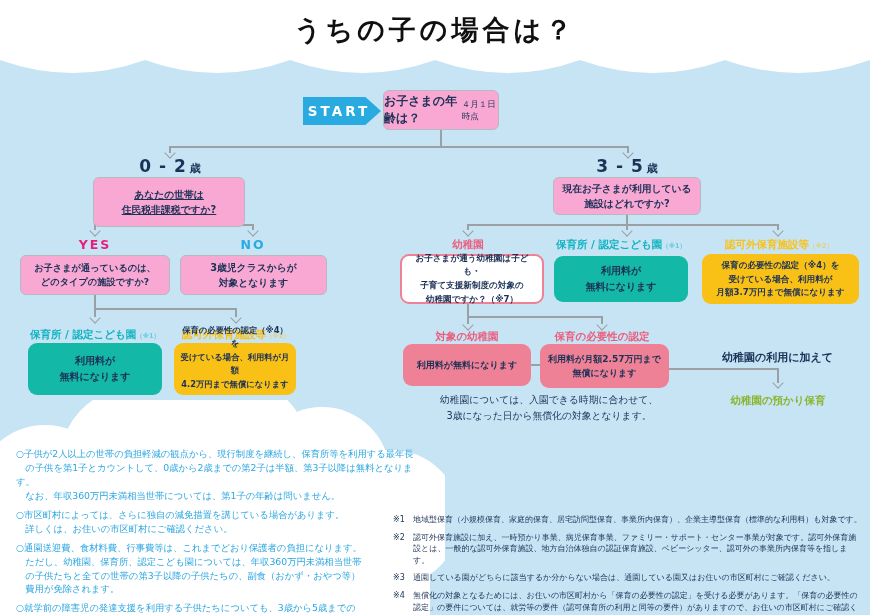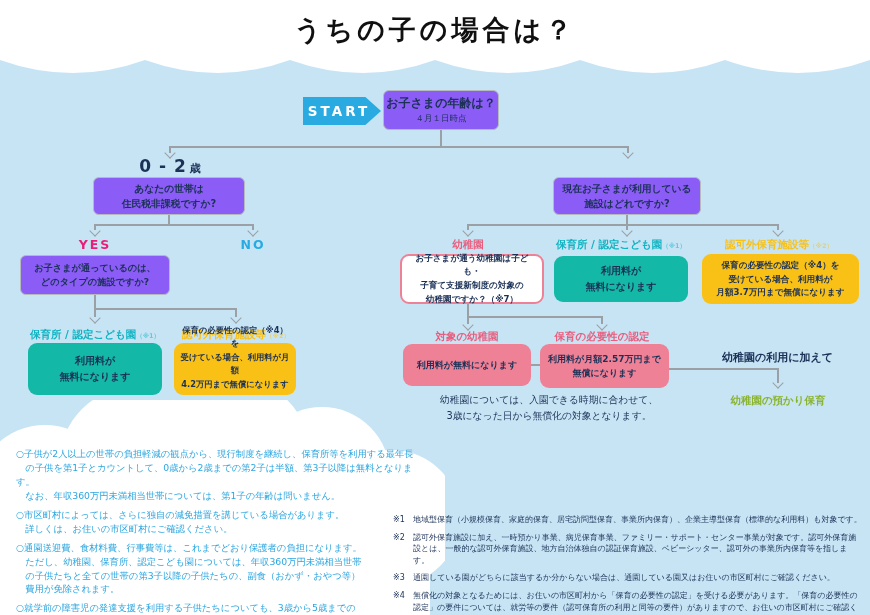--- a/index.html
+++ b/index.html
@@ -13,22 +13,22 @@
   .abs{position:absolute;}
   .ctr{text-align:center;}
   
   .page-title{left:0;right:0;top:12px;text-align:center;font-size:27px;font-weight:bold;
     letter-spacing:4px;color:#101010;z-index:3;}
   
   .start-btn{left:303px;top:97px;width:78px;height:28px;background:#29abe2;color:#fff;
     font-weight:bold;font-size:13.5px;letter-spacing:3px;display:flex;align-items:center;
     justify-content:center;padding-right:6px;box-sizing:border-box;
     clip-path:polygon(0 0,80% 0,100% 50%,80% 100%,0 100%);z-index:2;}
-  .qwhite{background:#8b5cf6;border:1px solid #b5babe;border-radius:6px;display:flex;
-    flex-direction:column;align-items:center;justify-content:center;box-sizing:border-box;z-index:2;}
+  .qwhite{background:#f9a8d4;border:1px solid #b5babe;border-radius:6px;display:flex;
+    flex-direction:row;align-items:center;justify-content:center;box-sizing:border-box;z-index:2;}
   .start-q{left:383px;top:90px;width:116px;height:40px;}
   .q-main{font-size:12px;font-weight:bold;}
   .q-sub{font-size:8.5px;margin-top:1px;}
   .qtext{font-size:9.8px;font-weight:bold;line-height:1.55;}
   
   .vl,.hl{background:#9aa0a3;position:absolute;z-index:1;}
   .vl{width:1.5px;} .hl{height:1.5px;}
   .chev{position:absolute;width:7px;height:7px;border-right:1.6px solid #9aa0a3;
     border-bottom:1.6px solid #9aa0a3;transform:rotate(45deg);z-index:1;}
   
@@ -90,39 +90,43 @@
   <div class="vl" style="left:440px;top:130px;height:16px;"></div>
   <div class="hl" style="left:170px;top:146px;width:458px;"></div>
   <div class="vl" style="left:169px;top:146px;height:7px;"></div>
   <div class="chev" style="left:166px;top:149px;"></div>
   <div class="vl" style="left:627px;top:146px;height:7px;"></div>
   <div class="chev" style="left:624px;top:149px;"></div>
 
   <div class="abs age-label" style="left:110px;top:156px;width:120px;">
     <span class="age-num">0 - 2</span><span class="age-unit">歳</span>
   </div>
-  <div class="abs qwhite" style="left:93px;top:177px;width:152px;height:38px;">
+  <div class="abs qwhite" style="left:93px;top:177px;width:152px;height:50px;text-decoration:underline;">
     <div class="qtext pre ctr">あなたの世帯は
 住民税非課税ですか?</div>
   </div>
 
   <div class="vl" style="left:168px;top:215px;height:9px;"></div>
   <div class="hl" style="left:95px;top:224px;width:158px;"></div>
   <div class="vl" style="left:94px;top:224px;height:6px;"></div>
   <div class="chev" style="left:91px;top:227px;"></div>
   <div class="vl" style="left:252px;top:224px;height:6px;"></div>
   <div class="chev" style="left:249px;top:227px;"></div>
 
   <div class="abs yesno c-magenta" style="left:55px;top:237px;width:80px;">YES</div>
   <div class="abs yesno c-cyan" style="left:213px;top:237px;width:80px;">NO</div>
 
   <div class="abs qwhite" style="left:20px;top:255px;width:150px;height:40px;">
     <div class="qtext pre ctr" style="font-size:9.2px;">お子さまが通っているのは、
 どのタイプの施設ですか?</div>
   </div>
+  <div class="abs qwhite" style="left:180px;top:255px;width:147px;height:40px;">
+    <div class="qtext pre ctr">3歳児クラスからが
+対象となります</div>
+  </div>
 
   <div class="vl" style="left:94px;top:295px;height:13px;"></div>
   <div class="hl" style="left:95px;top:308px;width:141px;"></div>
   <div class="vl" style="left:94px;top:308px;height:9px;"></div>
   <div class="chev" style="left:91px;top:314px;"></div>
   <div class="vl" style="left:235px;top:308px;height:9px;"></div>
   <div class="chev" style="left:232px;top:314px;"></div>
 
   <div class="abs sec-h c-teal" style="left:15px;top:328px;width:160px;">
     <span>保育所 / 認定こども園</span><span class="ref">（※1）</span>
@@ -134,20 +138,23 @@
   <div class="box teal" style="left:28px;top:343px;width:134px;height:52px;">
     <div class="t10 pre">利用料が
 無料になります</div>
   </div>
   <div class="box yellow" style="left:174px;top:343px;width:122px;height:52px;">
     <div class="t85 pre">保育の必要性の認定（※4）を
 受けている場合、利用料が月額
 4.2万円まで無償になります</div>
   </div>
 
+  <div class="abs age-label" style="left:567px;top:156px;width:120px;">
+    <span class="age-num">3 - 5</span><span class="age-unit">歳</span>
+  </div>
   <div class="abs qwhite" style="left:553px;top:177px;width:148px;height:38px;">
     <div class="qtext pre ctr">現在お子さまが利用している
 施設はどれですか?</div>
   </div>
 
   <div class="vl" style="left:626px;top:215px;height:9px;"></div>
   <div class="hl" style="left:468px;top:224px;width:310px;"></div>
   <div class="vl" style="left:467px;top:224px;height:6px;"></div>
   <div class="chev" style="left:464px;top:227px;"></div>
   <div class="vl" style="left:626px;top:224px;height:6px;"></div>

